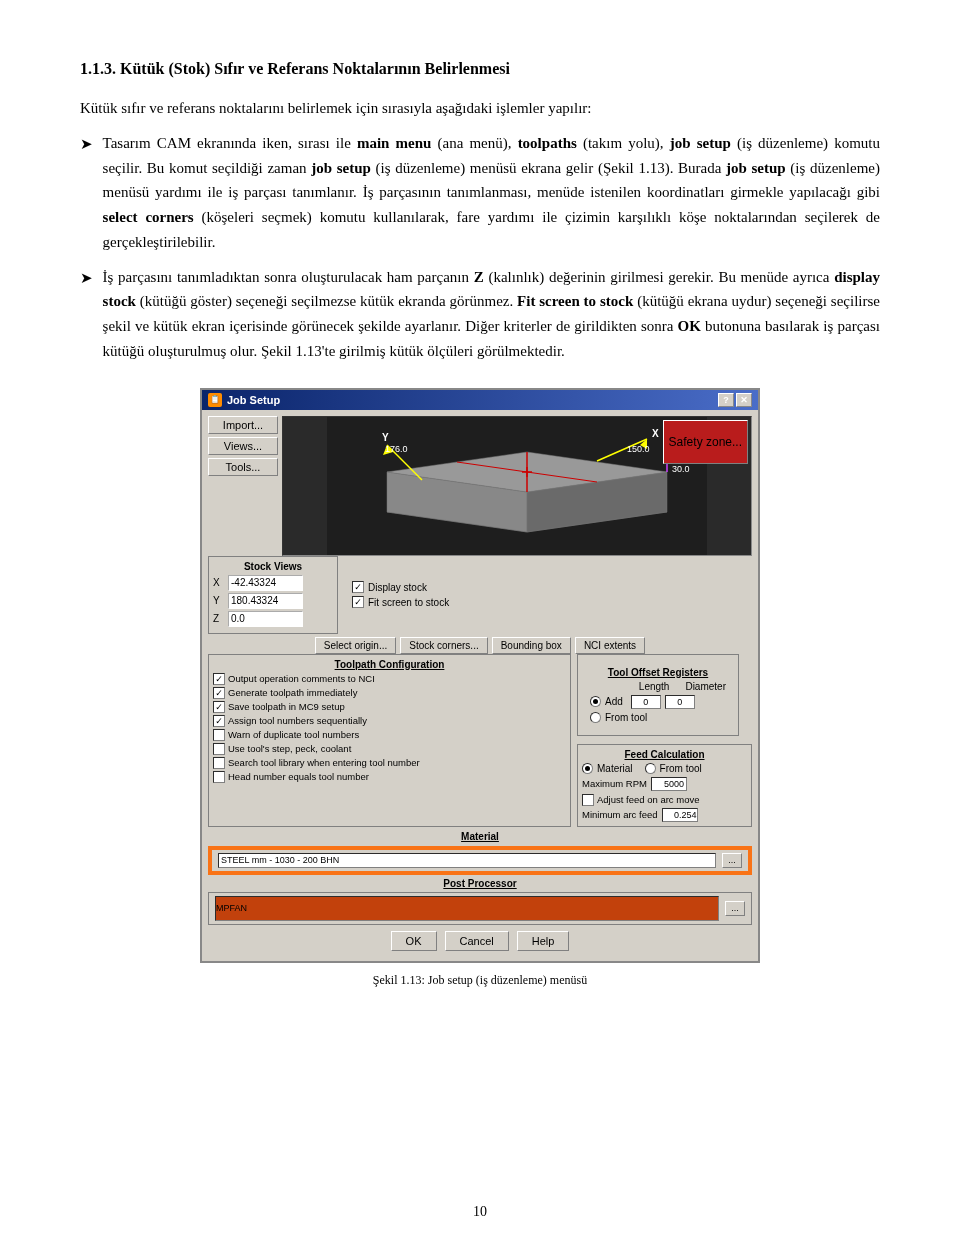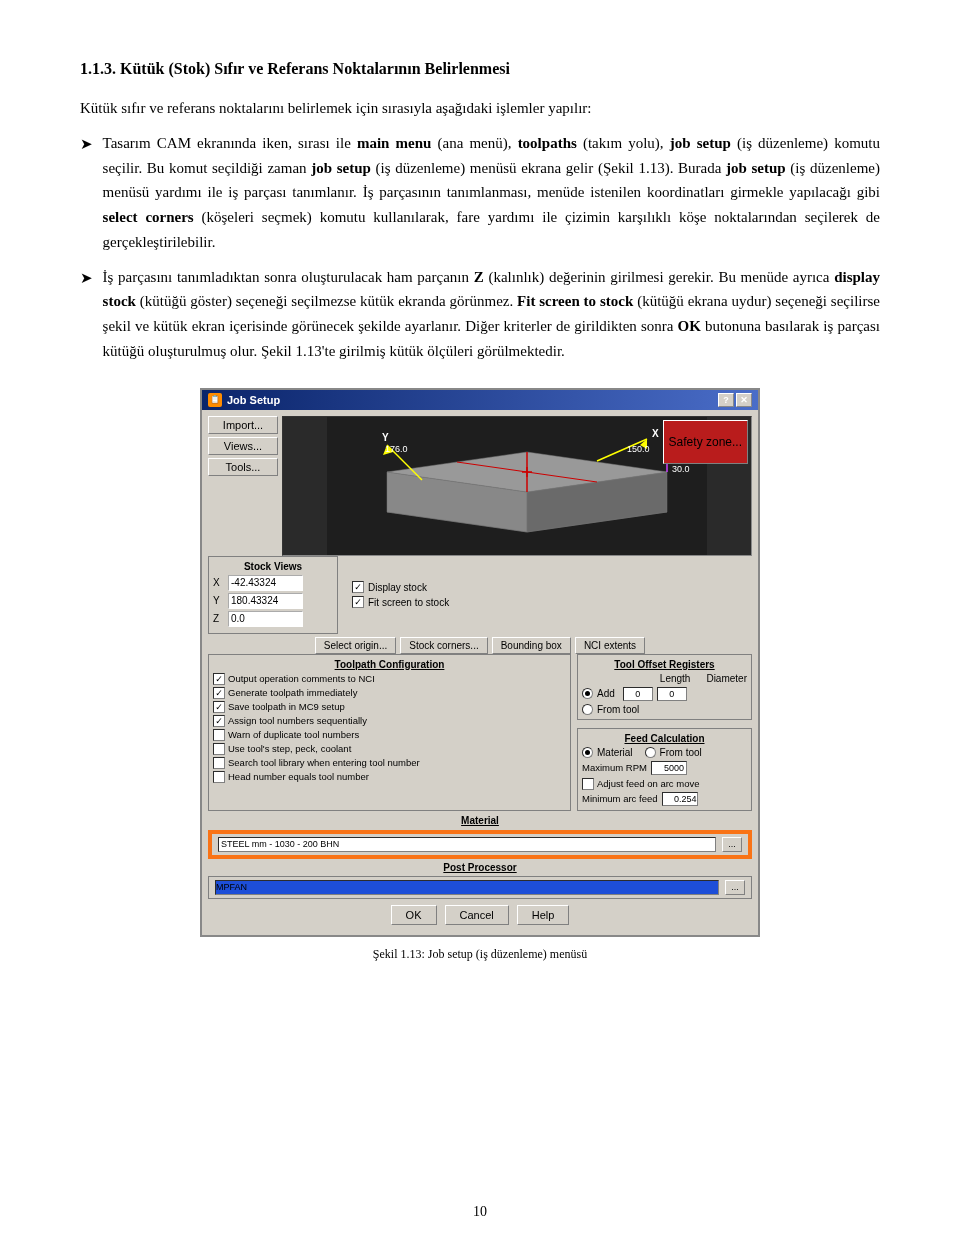--- a/index.html
+++ b/index.html
@@ -284,22 +284,22 @@
     .check-item {
       display: flex;
       align-items: center;
       gap: 3px;
       font-size: 9.5px;
       margin-bottom: 2px;
     }
 
     .tool-offset-box {
       border: 1px solid #808080;
-      padding: 4px;
-      width: 175px;
+      padding: 12px;
+      width: 162px;
     }
 
     .radio-row {
       display: flex;
       align-items: center;
       gap: 4px;
       font-size: 10px;
     }
 
     .radio-win {
@@ -379,23 +379,23 @@
       border: 1px solid #808080;
       padding: 3px 6px;
       display: flex;
       align-items: center;
       gap: 6px;
       margin-top: 3px;
     }
 
     .post-input {
       flex: 1;
-      height: 15px;
+      height: 25px;
       border: 1px inset #808080;
-      background: #1d4ed8;
+      background: #c2410c;
       font-size: 9px;
     }
 
     .ok-cancel-row {
       display: flex;
       justify-content: center;
       gap: 8px;
       margin-top: 6px;
       padding-bottom: 4px;
     }

